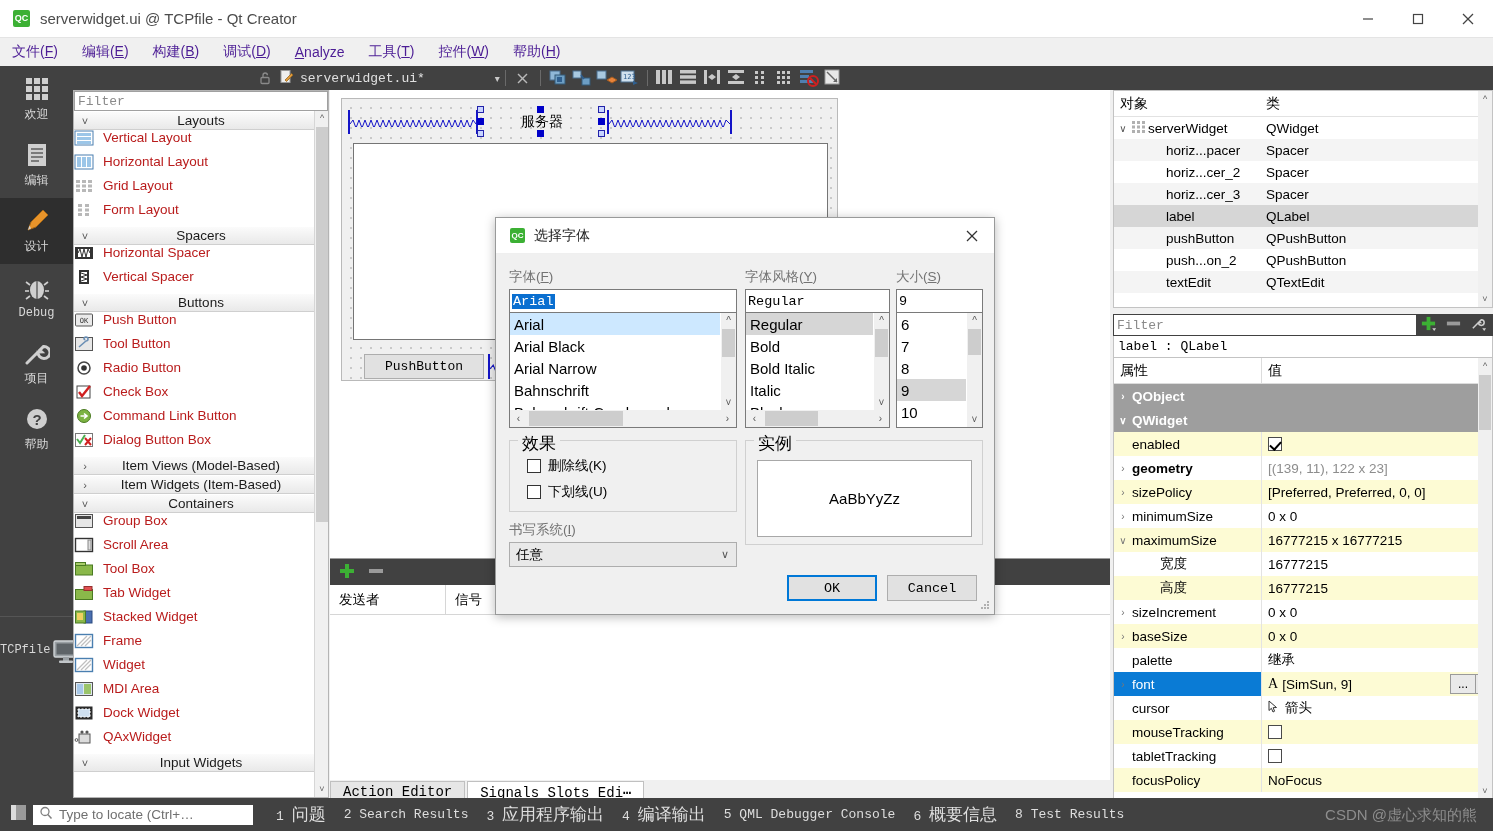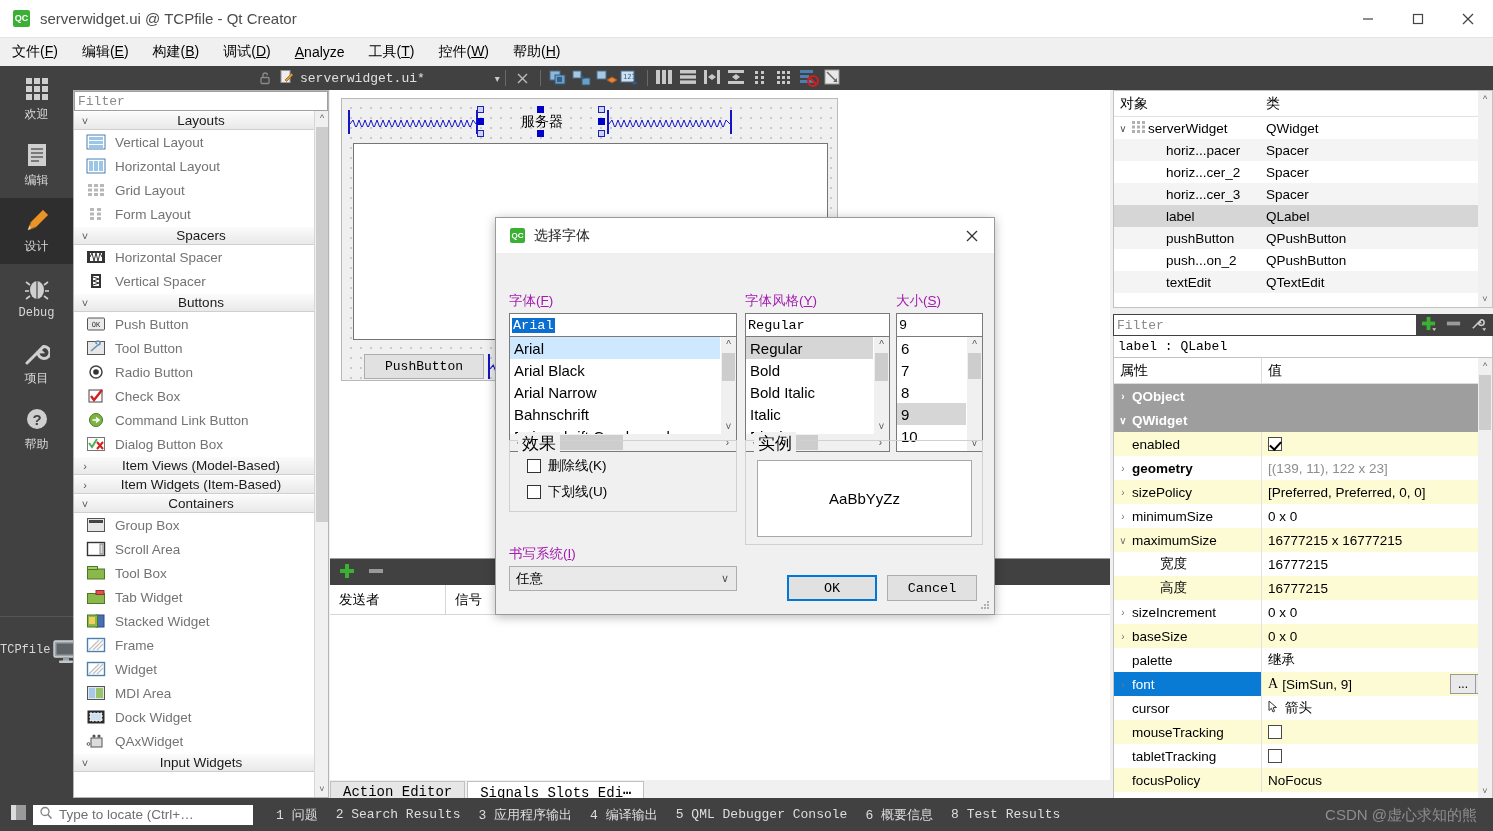--- a/index.html
+++ b/index.html
@@ -30,21 +30,21 @@
     color:#4a4a4a; font-size:16px;
   }
   #titlebar .winbtn svg { display:block; }
 
   
   #menubar {
     position:absolute; left:0; top:38px; width:1493px; height:28px;
     background:#f0f0f0; display:flex; align-items:center;
   }
   #menubar .menu-item {
-    padding:3px 12px; font-size:14px; color:#000000;
+    padding:3px 12px; font-size:14px; color:#4c1d95;
     font-family:"Liberation Sans",sans-serif;
   }
   #menubar .menu-item .mn { text-decoration:underline; }
 
   
   #modebar {
     position:absolute; left:0; top:66px; width:73px; height:765px;
     background:#414141;
   }
   .mode-btn {
@@ -78,22 +78,22 @@
   #wb-list { flex:1; overflow:hidden; position:relative; }
   .wb-cat {
     height:19px; display:flex; align-items:center;
     background:linear-gradient(#fbfbfb,#e9e9e9);
     border-bottom:1px solid #cfcfcf; border-top:1px solid #fff;
     font-size:13.5px; position:relative;
   }
   .wb-cat .chev { width:22px; text-align:center; color:#555; font-size:11px; }
   .wb-cat .ctext { flex:1; text-align:center; padding-right:22px; font-size:13.5px; color:#1a1a1a;}
   .wb-item {
-    height:24px; display:flex; align-items:center; padding-left:12px;
-    font-size:13.5px; color:#737373;
+    height:24px; display:flex; align-items:flex-start; padding-left:0;
+    font-size:13.5px; color:#b91c1c;
   }
   .wb-item .ico { width:22px; height:17px; margin-right:7px; flex:none; position:relative;}
   .wb-scroll {
     position:absolute; right:0; top:0; width:14px; height:100%;
     background:#f0f0f0; border-left:1px solid #d6d6d6;
   }
   .wb-scroll .thumb { position:absolute; left:1px; width:12px; background:#cdcdcd; }
   .wb-scroll .arr { position:absolute; left:0; width:14px; height:15px; text-align:center; font-size:9px; color:#606060; line-height:15px;}
 
   
@@ -224,21 +224,21 @@
   }
   #locator {
     width:220px; height:20px; background:#fff; margin-left:33px;
     display:flex; align-items:center; padding-left:6px; font-size:13.5px; color:#707070;
   }
   #outputs { display:flex; align-items:center; margin-left:14px; }
   #outputs .obtn {
     font-family:"Liberation Mono",monospace; font-size:13px; color:#dedede;
     padding:0 9px; white-space:nowrap;
   }
-  #outputs .obtn .cn { font-family:"Liberation Sans",sans-serif; font-size:13px; }
+  #outputs .obtn .cn { font-family:"Liberation Sans",sans-serif; font-size:17px; }
   #watermark {
     position:absolute; right:16px; top:806px; font-size:15px; color:#8d8d8d;
   }
 
   
   #tabstrip {
     position:absolute; left:330px; top:780px; width:780px; height:22px;
     background:#f0f0f0; display:flex; align-items:flex-end;
   }
   #tabstrip .tab {
@@ -259,21 +259,21 @@
     border-bottom:1px solid #efefef;
   }
   #fd-title .qc-logo {
     width:15px; height:15px; margin-left:14px; margin-right:9px;
     background:#3cb034; border-radius:2px; color:#fff;
     font-size:8px; font-weight:bold; line-height:15px; text-align:center;
   }
   #fd-title .t { font-size:14px; color:#1a1a1a; }
   #fd-title .x { margin-left:auto; width:44px; height:36px; display:flex;
     align-items:center; justify-content:center; color:#333; }
-  .fd-lbl { font-size:13.5px; color:#a21caf;margin-top:24px; }
+  .fd-lbl { font-size:13.5px; color:#737373; }
   .fd-lbl .mn { text-decoration:underline; }
   .fd-edit {
     height:24px; border:1px solid #7a7a7a; background:#fff;
     font-family:"Liberation Mono",monospace; font-size:13.5px;
     display:flex; align-items:center; padding-left:2px;
   }
   .fd-listbox {
     border:1px solid #7a7a7a; background:#fff; position:relative; overflow:hidden;
   }
   .fd-li { height:22px; display:flex; align-items:center; padding-left:4px; font-size:15px; }

